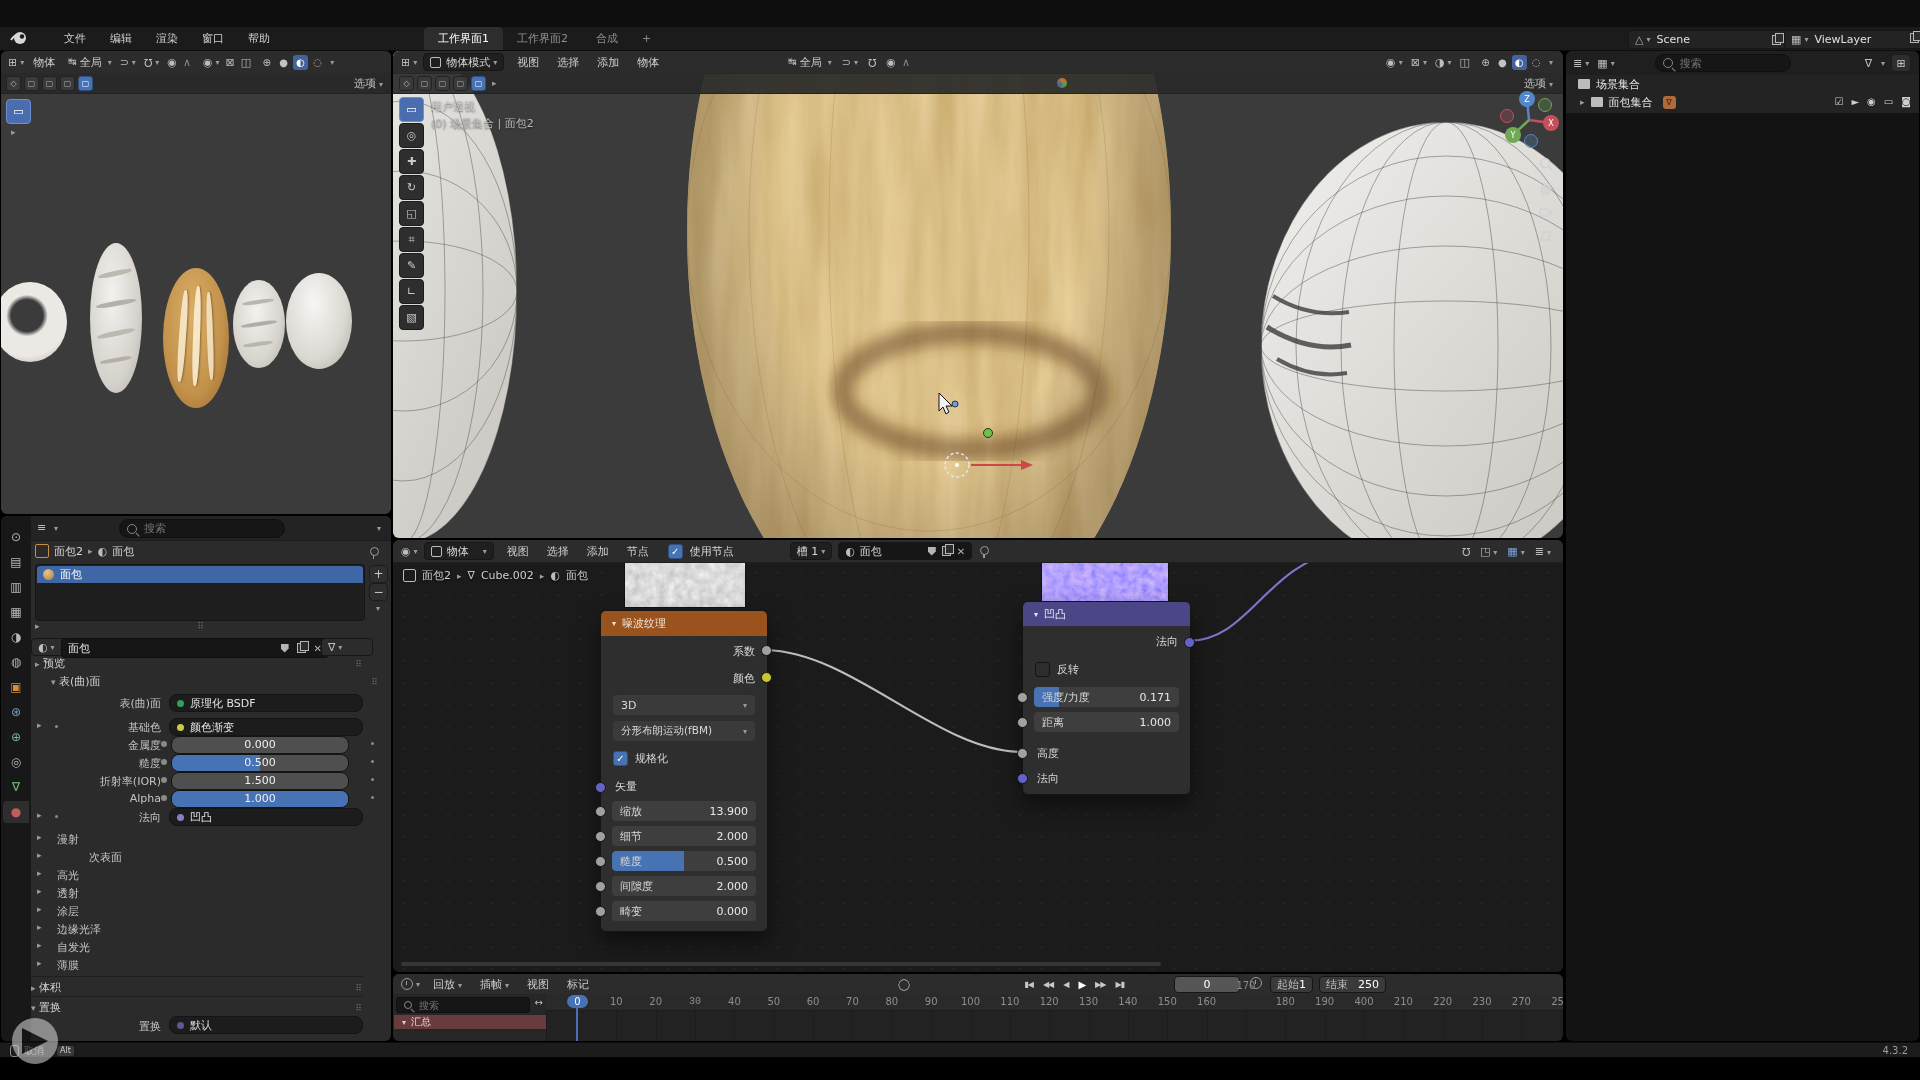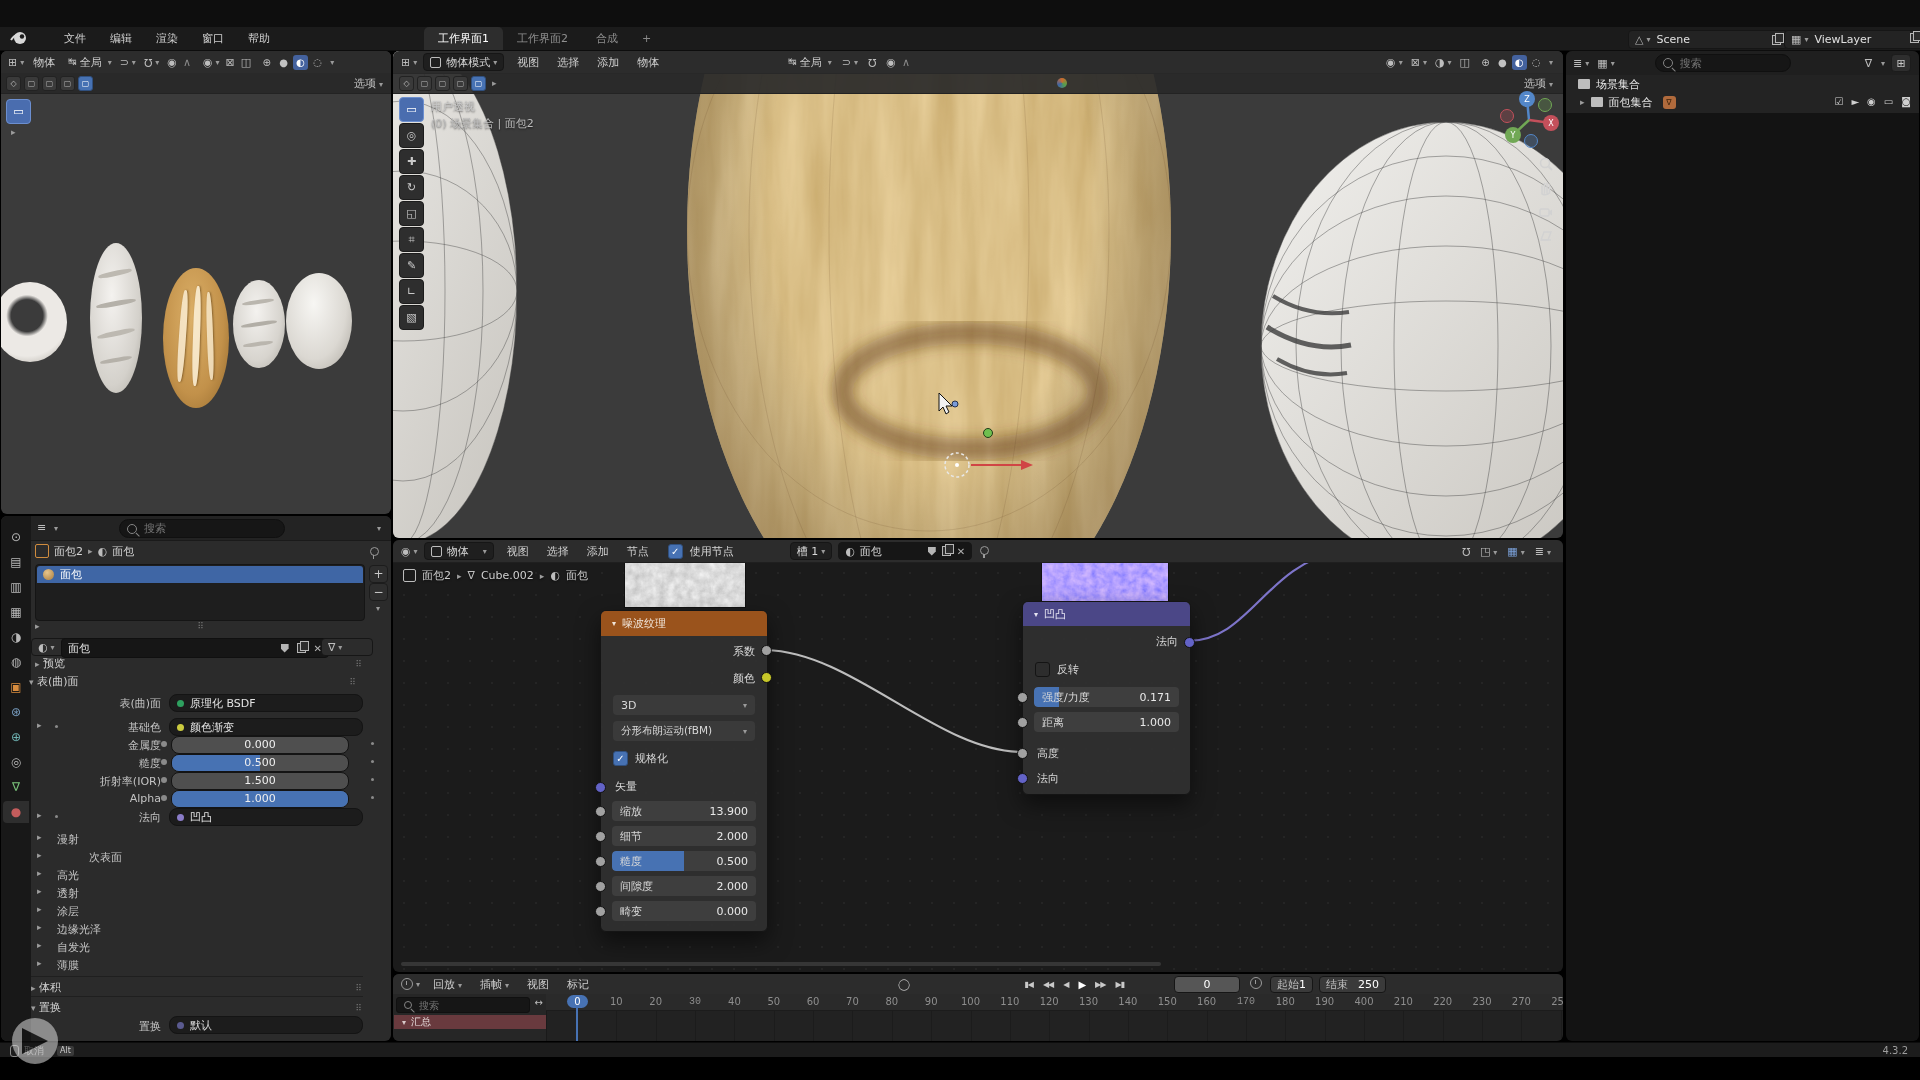--- a/index.html
+++ b/index.html
@@ -214,21 +214,21 @@
   </div>
   <div class="abs pill" style="left:320px;top:122px;width:38px;height:16px;background:#2c2c2c;">
       <span class="ico">∇</span>
       <span class="chev">▾</span>
     </div>
 
   <div class="panelhead" style="left:34px;top:140px;width:328px;justify-content:space-between;">
     <span><span class="exp">▸</span>&nbsp;<span>预览</span></span>
       <span class="grip">⠿</span>
   </div>
-  <div class="panelhead" style="left:28px;top:158px;width:328px;justify-content:space-between;">
+  <div class="panelhead" style="left:50px;top:158px;width:328px;justify-content:space-between;">
     <span><span class="exp">▾</span>&nbsp;<span>表(曲)面</span></span>
       <span class="grip">⠿</span>
   </div>
   <div id="surface-rows"></div>
   <div id="surface-collapsed"></div>
   <div class="panelhead" style="left:30px;top:460px;width:332px;justify-content:space-between;border-top:1px solid #1f1f1f;padding-top:3px;">
     <span><span class="exp">▸</span>&nbsp;<span>体积</span></span>
       <span class="grip">⠿</span>
   </div>
   <div class="panelhead" style="left:30px;top:480px;width:332px;justify-content:space-between;border-top:1px solid #1f1f1f;padding-top:3px;">
@@ -750,21 +750,21 @@
     <span class="tick" style="left: 642.2px; top: 22px;">120</span>
     <span class="vline" style="left: 656.2px; top: 36px; bottom: 0px; background: rgb(28, 28, 28);"></span>
     <span class="tick" style="left: 681.55px; top: 22px;">130</span>
     <span class="vline" style="left: 695.55px; top: 36px; bottom: 0px; background: rgb(28, 28, 28);"></span>
     <span class="tick" style="left: 720.9px; top: 22px;">140</span>
     <span class="vline" style="left: 734.9px; top: 36px; bottom: 0px; background: rgb(28, 28, 28);"></span>
     <span class="tick" style="left: 760.25px; top: 22px;">150</span>
     <span class="vline" style="left: 774.25px; top: 36px; bottom: 0px; background: rgb(28, 28, 28);"></span>
     <span class="tick" style="left: 799.6px; top: 22px;">160</span>
     <span class="vline" style="left: 813.6px; top: 36px; bottom: 0px; background: rgb(28, 28, 28);"></span>
-    <span class="tick" style="left: 838.95px; top: 22px; font-family: Liberation Mono, monospace;">170</span>
+    <span class="tick" style="left: 838.95px; top: 6px;">170</span>
     <span class="vline" style="left: 852.95px; top: 36px; bottom: 0px; background: rgb(28, 28, 28);"></span>
     <span class="tick" style="left: 878.3px; top: 22px;">180</span>
     <span class="vline" style="left: 892.3px; top: 36px; bottom: 0px; background: rgb(28, 28, 28);"></span>
     <span class="tick" style="left: 917.65px; top: 22px;">190</span>
     <span class="vline" style="left: 931.65px; top: 36px; bottom: 0px; background: rgb(28, 28, 28);"></span>
     <span class="tick" style="left: 957px; top: 22px;">400</span>
     <span class="vline" style="left: 971px; top: 36px; bottom: 0px; background: rgb(28, 28, 28);"></span>
     <span class="tick" style="left: 996.35px; top: 22px;">210</span>
     <span class="vline" style="left: 1010.35px; top: 36px; bottom: 0px; background: rgb(28, 28, 28);"></span>
     <span class="tick" style="left: 1035.7px; top: 22px;">220</span>

